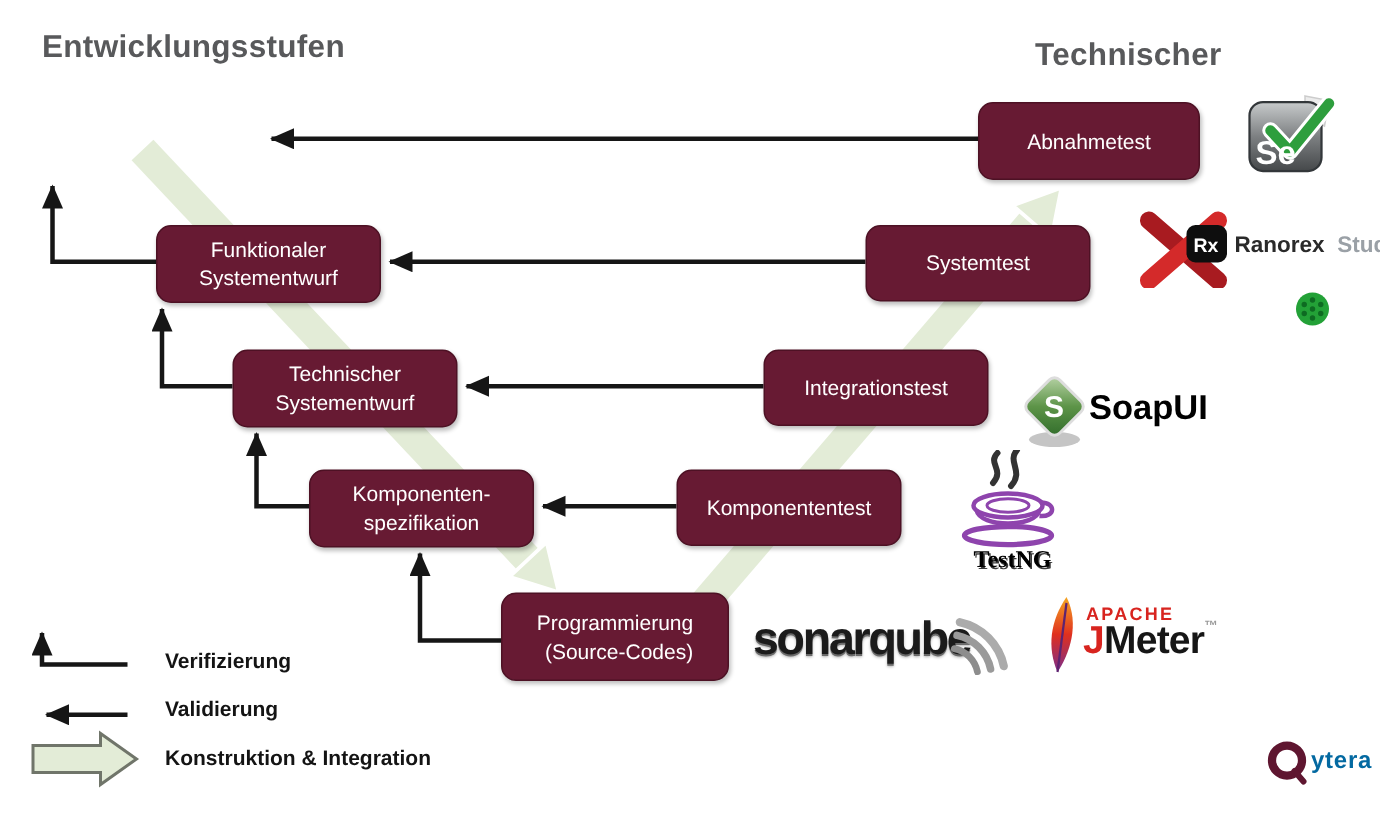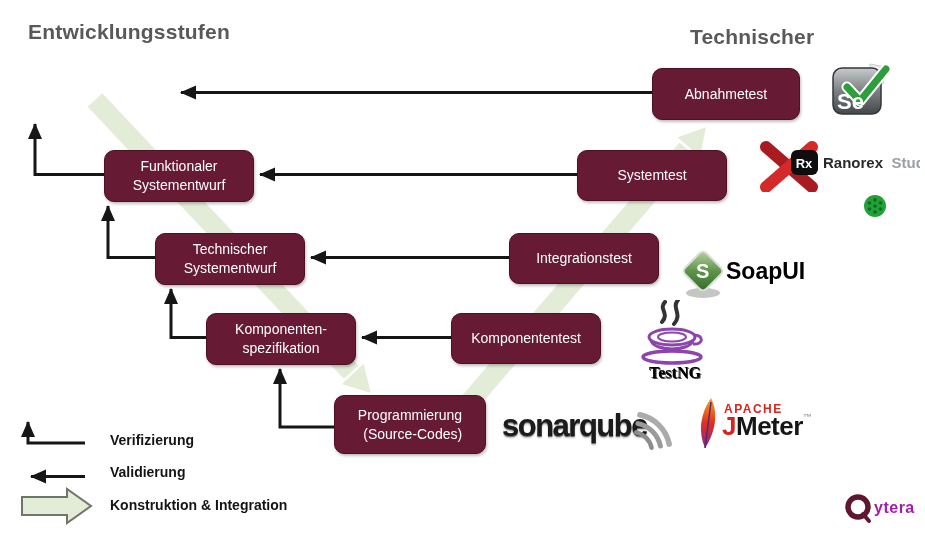--- a/index.html
+++ b/index.html
@@ -30,21 +30,21 @@
     text-shadow:0 1px 0 #6b6b6b,0 2px 2px rgba(0,0,0,.3);}
   
   #jmeter-apache{font-size:12px;font-weight:bold;color:#d8241f;letter-spacing:1.5px;}
   #jmeter-word{font-size:26px;font-weight:800;color:#161616;letter-spacing:-.5px;line-height:1;}
   #jmeter-word .j{color:#d8241f;}
   #jmeter-tm{font-size:9px;color:#9a9a9a;vertical-align:top;}
   
   #ranorex-name{font-size:15px;font-weight:bold;color:#2a2a2a;}
   #ranorex-suffix{font-size:15px;font-weight:bold;color:#9aa0a6;}
   
-  #qytera-word{font-size:16px;font-weight:bold;color:#a21caf;letter-spacing:.5px;}
+  #qytera-word{font-size:16px;font-weight:bold;color:#0369a1;letter-spacing:.5px;}
   
   #testng-word{font-family:"Liberation Serif","DejaVu Serif",serif;font-size:16px;font-weight:bold;
     color:#7d3f98;text-shadow:1px 1px 0 #3a3a3a;}
 </style>
 </head>
 <body>
 
 <div id="canvas">
 
   <svg class="layer" width="925" height="542">

